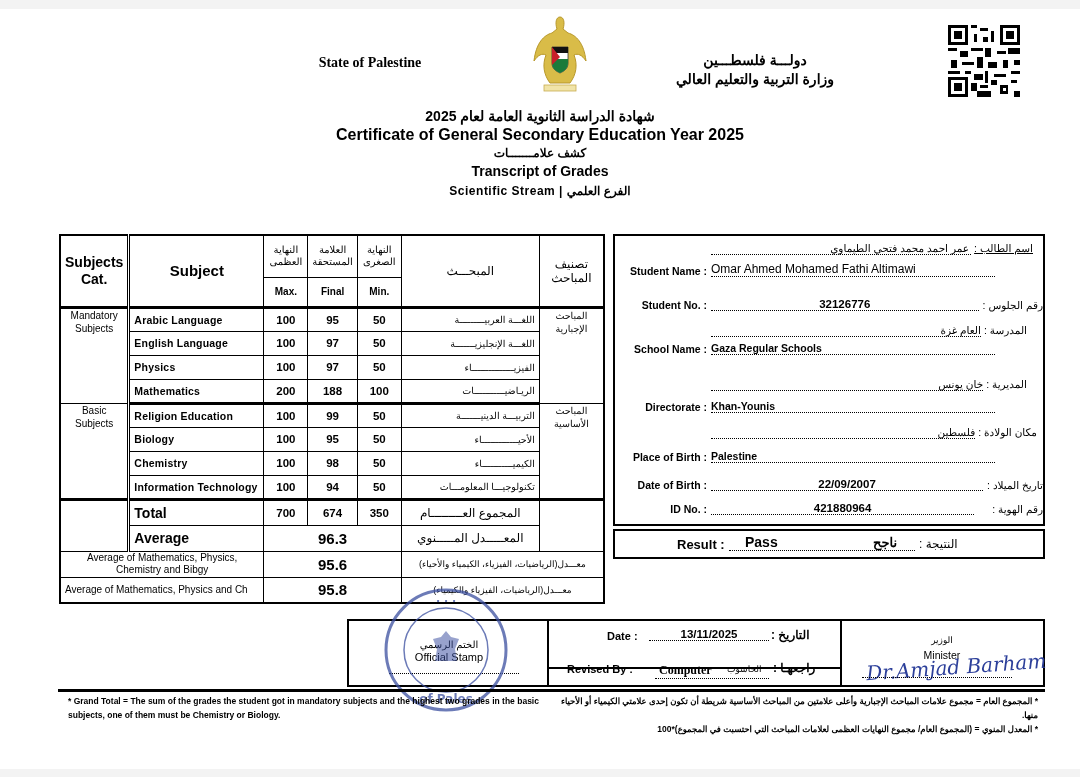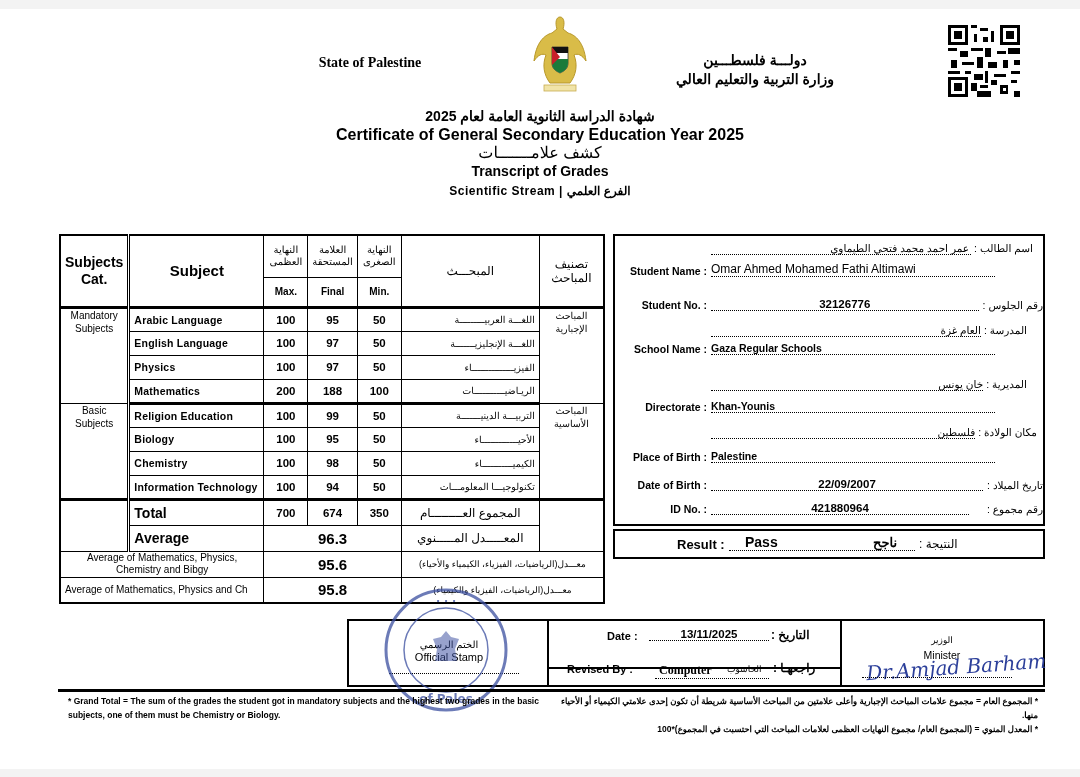--- a/index.html
+++ b/index.html
@@ -8,21 +8,21 @@
   .page { position: absolute; left: 0; top: 9px; width: 1080px; height: 760px; background: #fff; }
   .abs { position: absolute; }
   .serif { font-family: "Liberation Serif", serif; }
   .hdr-en { left: 230px; top: 44px; width: 280px; text-align: center; font-weight: bold; font-size: 14px; line-height: 19px; }
   .hdr-ar { left: 640px; top: 42px; width: 230px; text-align: center; font-weight: bold; font-size: 14px; line-height: 19px; direction: rtl; }
   .emblem { left: 528px; top: 4px; width: 64px; height: 86px; }
   .qr { left: 948px; top: 16px; width: 72px; height: 72px; }
   .titles { left: 240px; top: 98px; width: 600px; text-align: center; }
   .titles .t1 { font-size: 14px; font-weight: bold; line-height: 18px; direction: rtl; }
   .titles .t2 { font-size: 16px; font-weight: bold; line-height: 20px; }
-  .titles .t3 { font-size: 16px; font-weight: normal; line-height: 16px; direction: rtl; }
+  .titles .t3 { font-size: 12px; font-weight: bold; line-height: 16px; direction: rtl; }
   .titles .t4 { font-size: 14px; font-weight: bold; line-height: 20px; }
   .titles .t5 { font-size: 12px; font-weight: bold; line-height: 20px; letter-spacing: 0.5px; }
 
   
   table.grades { position: absolute; left: 59px; top: 225px; width: 546px; border-collapse: collapse; border: 2px solid #000; font-size: 11px; }
   table.grades td, table.grades th { border: 1px solid #000; padding: 0 4px; }
   table.grades th { font-weight: bold; }
   .h-cat { width: 66px; font-size: 14px; line-height: 17px; text-align: center; border-right: 3px double #000 !important; }
   .h-subj { width: 135px; font-size: 15px; text-align: center; }
   .h-ar-small { font-size: 10px; font-weight: normal !important; line-height: 12px; height: 42px; text-align: center; width: 44px; }
@@ -247,21 +247,21 @@
     <tr class="sub avgrow">
       <td colspan="2" class="sublbl" style="text-align:left;">Average of Mathematics, Physics and Ch</td>
       <td colspan="3" class="avgval">95.8</td>
       <td colspan="2" class="subar">معـــدل(الرياضيات، الفيزياء والكيمياء)</td>
     </tr>
   </tbody>
     </table>
 
   <div class="abs stud">
     <div class="abs fld-ar" style="left:96px; top:6px; width:322px; display:flex; direction:rtl;">
-      <span style="white-space:nowrap;">اسم الطالب :</span>
+      <span style="white-space:nowrap;text-decoration:underline;">اسم الطالب :</span>
       <span class="line" style="flex:1; margin-right:3px; padding-right:2px;">عمر احمد محمد فتحي الطيماوي</span>
     </div>
     <div class="abs" style="left:0; top:26px; width:380px; display:flex; align-items:flex-end;">
       <span class="fld-lbl">Student Name :</span>
       <span class="line" style="flex:1; margin-left:4px; font-size:12px;">Omar Ahmed Mohamed Fathi Altimawi</span>
     </div>
 
     <div class="abs" style="left:0; top:62px; width:428px; display:flex; align-items:flex-end;">
       <span class="fld-lbl">Student No. :</span>
       <span class="line val-b" style="flex:1; margin:0 4px; text-align:center; font-size:11.5px;">32126776</span>
@@ -296,21 +296,21 @@
     </div>
 
     <div class="abs" style="left:0; top:242px; width:428px; display:flex; align-items:flex-end;">
       <span class="fld-lbl">Date of Birth :</span>
       <span class="line val-b" style="flex:1; margin:0 4px; text-align:center; font-size:11.5px;">22/09/2007</span>
       <span class="fld-ar" style="white-space:nowrap;">تاريخ الميلاد :</span>
     </div>
     <div class="abs" style="left:0; top:266px; width:428px; display:flex; align-items:flex-end;">
       <span class="fld-lbl">ID No. :</span>
       <span class="line val-b" style="flex:1; margin:0 4px; text-align:center; font-size:11.5px;">421880964</span>
-      <span class="fld-ar" style="white-space:nowrap; padding-left:14px;">رقم مجموع :</span>
+      <span class="fld-ar" style="white-space:nowrap; padding-left:14px;">رقم الهوية :</span>
     </div>
   </div>
 
   <div class="abs result">
     <span class="abs" style="left:62px; top:6px; font-size:13px; font-weight:bold;">Result :</span>
     <span class="abs line" style="left:114px; top:3px; width:186px; font-size:14px; font-weight:bold; padding-left:16px;">Pass</span>
     <span class="abs" style="left:258px; top:4px; font-size:13px; font-weight:bold; direction:rtl;">ناجح</span>
     <span class="abs" style="left:304px; top:6px; font-size:12px; direction:rtl;">النتيجة :</span>
   </div>
 

